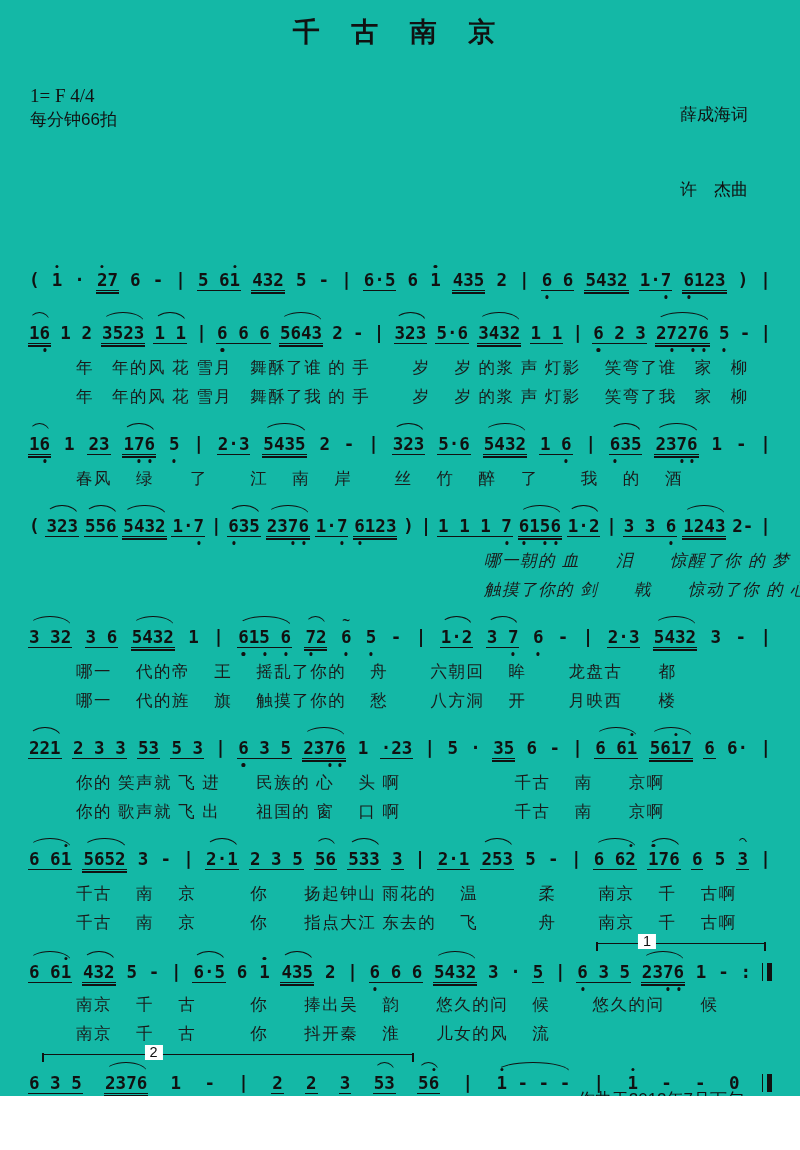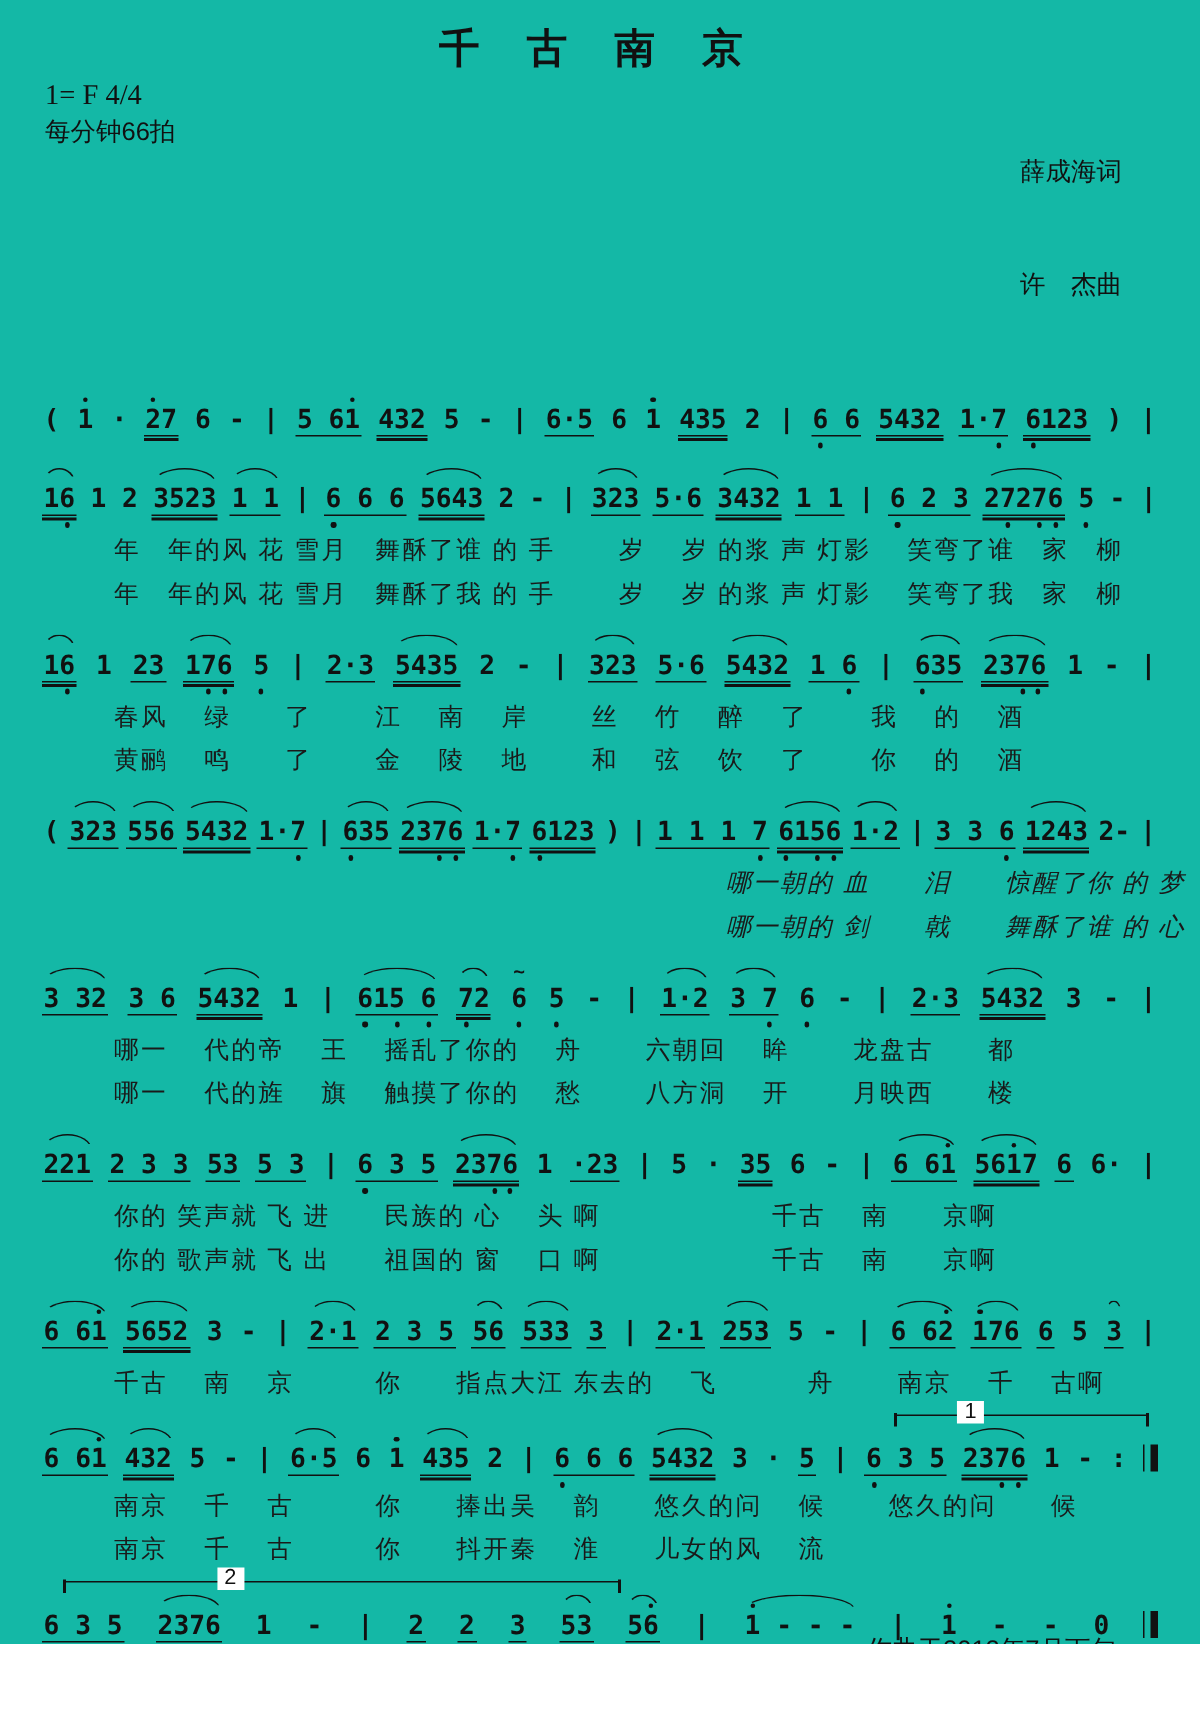--- a/index.html
+++ b/index.html
@@ -2,21 +2,21 @@
 <html><head>
 <meta charset="utf-8">
 <style>
   html,body{margin:0;padding:0;background:#fff;}
   .page{position:relative;width:800px;height:1096px;background:#14b8a6;color:#111;
         font-family:"Liberation Sans",sans-serif;overflow:hidden;}
   .title{text-align:center;font-size:27px;font-weight:bold;letter-spacing:12px;
          padding-top:14px;white-space:pre;}
   .meta{display:flex;justify-content:space-between;align-items:flex-start;
         padding:2px 52px 0 30px;}
-  .meta-left .key{font-family:"Liberation Serif",serif;font-size:19px;line-height:24px;}
+  .meta-left .key{font-family:"Liberation Serif",serif;font-size:19px;line-height:24px;margin-top:32px;}
   .meta-left .tempo{font-size:17px;line-height:24px;text-align:right;}
   .meta-right{text-align:center;font-size:17px;line-height:25px;white-space:pre;}
   .score{padding:2px 28px 0 28px;}
   .system{position:relative;margin-bottom:10px;padding-top:16px;}
   .notes{display:flex;justify-content:space-between;align-items:baseline;
          font-family:"DejaVu Sans Mono",monospace;font-size:17.5px;font-weight:bold;
          height:27px;}
   .tok{position:relative;white-space:pre;padding:0 1px;}
   .tok.u1{border-bottom:1.6px solid #111;}
   .tok.u2{border-bottom:1.6px solid #111;}
@@ -134,21 +134,20 @@
           <span class="tok u2 arc"><span class="ch">5</span><span class="ch">4</span><span class="ch">3</span><span class="ch">2</span></span>
           <span class="tok u1"><span class="ch">1</span><span class="ch"> </span><span class="ch lo">6</span></span>
           <span class="tok"><span class="ch">|</span></span>
           <span class="tok u1 arc"><span class="ch lo">6</span><span class="ch">3</span><span class="ch">5</span></span>
           <span class="tok u2 arc"><span class="ch">2</span><span class="ch">3</span><span class="ch lo">7</span><span class="ch lo">6</span></span>
           <span class="tok"><span class="ch">1</span></span>
           <span class="tok"><span class="ch">-</span></span>
           <span class="tok"><span class="ch">|</span></span>
         </div>
         <div class="lyric">春风　 绿　　了　　 江　 南　 岸　　 丝　 竹　 醉　 了　　 我　 的　 酒</div>
-        <div class="lyric">黄鹂　 鸣　　了　　 金　 陵　 地　　 和　 弦　 饮　 了　　 你　 的　 酒</div>
       </div>
       <div class="system sys4">
         <div class="notes">
           <span class="tok"><span class="ch">(</span></span>
           <span class="tok u1 arc"><span class="ch">3</span><span class="ch">2</span><span class="ch">3</span></span>
           <span class="tok u1 arc"><span class="ch">5</span><span class="ch">5</span><span class="ch">6</span></span>
           <span class="tok u2 arc"><span class="ch">5</span><span class="ch">4</span><span class="ch">3</span><span class="ch">2</span></span>
           <span class="tok u1"><span class="ch">1</span><span class="ch">·</span><span class="ch lo">7</span></span>
           <span class="tok"><span class="ch">|</span></span>
           <span class="tok u1 arc"><span class="ch lo">6</span><span class="ch">3</span><span class="ch">5</span></span>
@@ -160,21 +159,21 @@
           <span class="tok u1"><span class="ch">1</span><span class="ch"> </span><span class="ch">1</span><span class="ch"> </span><span class="ch">1</span><span class="ch"> </span><span class="ch lo">7</span></span>
           <span class="tok u2 arc"><span class="ch lo">6</span><span class="ch">1</span><span class="ch lo">5</span><span class="ch lo">6</span></span>
           <span class="tok u1 arc"><span class="ch">1</span><span class="ch">·</span><span class="ch">2</span></span>
           <span class="tok"><span class="ch">|</span></span>
           <span class="tok u1"><span class="ch">3</span><span class="ch"> </span><span class="ch">3</span><span class="ch"> </span><span class="ch lo">6</span></span>
           <span class="tok u2 arc"><span class="ch">1</span><span class="ch">2</span><span class="ch">4</span><span class="ch">3</span></span>
           <span class="tok"><span class="ch">2</span><span class="ch">-</span></span>
           <span class="tok"><span class="ch">|</span></span>
         </div>
         <div class="lyric">哪一朝的 血　　泪　　惊醒了你 的 梦</div>
-        <div class="lyric">哪一朝的 剑　　戟　　舞酥了谁 的 心</div>
+        <div class="lyric">触摸了你的 剑　　戟　　惊动了你 的 心</div>
       </div>
       <div class="system sys5">
         <div class="notes">
           <span class="tok u1 arc"><span class="ch">3</span><span class="ch"> </span><span class="ch">3</span><span class="ch">2</span></span>
           <span class="tok u1"><span class="ch">3</span><span class="ch"> </span><span class="ch">6</span></span>
           <span class="tok u2 arc"><span class="ch">5</span><span class="ch">4</span><span class="ch">3</span><span class="ch">2</span></span>
           <span class="tok"><span class="ch">1</span></span>
           <span class="tok"><span class="ch">|</span></span>
           <span class="tok u1 arc"><span class="ch lo">6</span><span class="ch">1</span><span class="ch lo">5</span><span class="ch"> </span><span class="ch lo">6</span></span>
           <span class="tok u2 arc"><span class="ch lo">7</span><span class="ch">2</span></span>
@@ -241,20 +240,21 @@
           <span class="tok"><span class="ch">5</span></span>
           <span class="tok"><span class="ch">-</span></span>
           <span class="tok"><span class="ch">|</span></span>
           <span class="tok u1 arc"><span class="ch">6</span><span class="ch"> </span><span class="ch">6</span><span class="ch hi">2</span></span>
           <span class="tok u1 arc"><span class="ch hi">1</span><span class="ch">7</span><span class="ch">6</span></span>
           <span class="tok u1"><span class="ch">6</span></span>
           <span class="tok"><span class="ch">5</span></span>
           <span class="tok u1 arc"><span class="ch">3</span></span>
           <span class="tok"><span class="ch">|</span></span>
         </div>
+        <div class="lyric">千古　 南　 京　　　你　　扬起钟山 雨花的　 温　　　 柔　　 南京　 千　 古啊</div>
         <div class="lyric">千古　 南　 京　　　你　　指点大江 东去的　 飞　　　 舟　　 南京　 千　 古啊</div>
       </div>
       <div class="system sys8">
         <div class="volta volta-right">
           <span class="volta-label">1</span>
         </div>
         <div class="notes">
           <span class="tok u1 arc"><span class="ch">6</span><span class="ch"> </span><span class="ch">6</span><span class="ch hi">1</span></span>
           <span class="tok u2 arc"><span class="ch">4</span><span class="ch">3</span><span class="ch">2</span></span>
           <span class="tok"><span class="ch">5</span></span>

